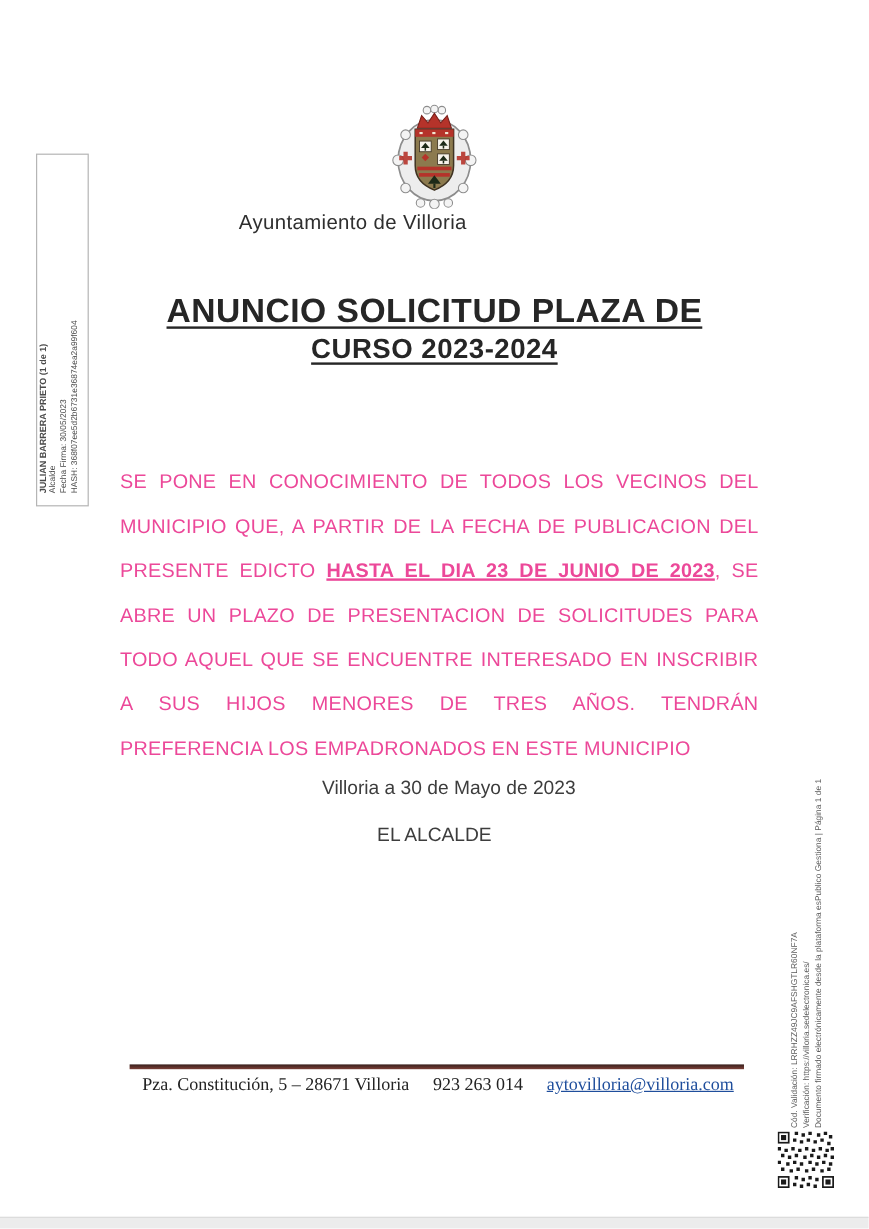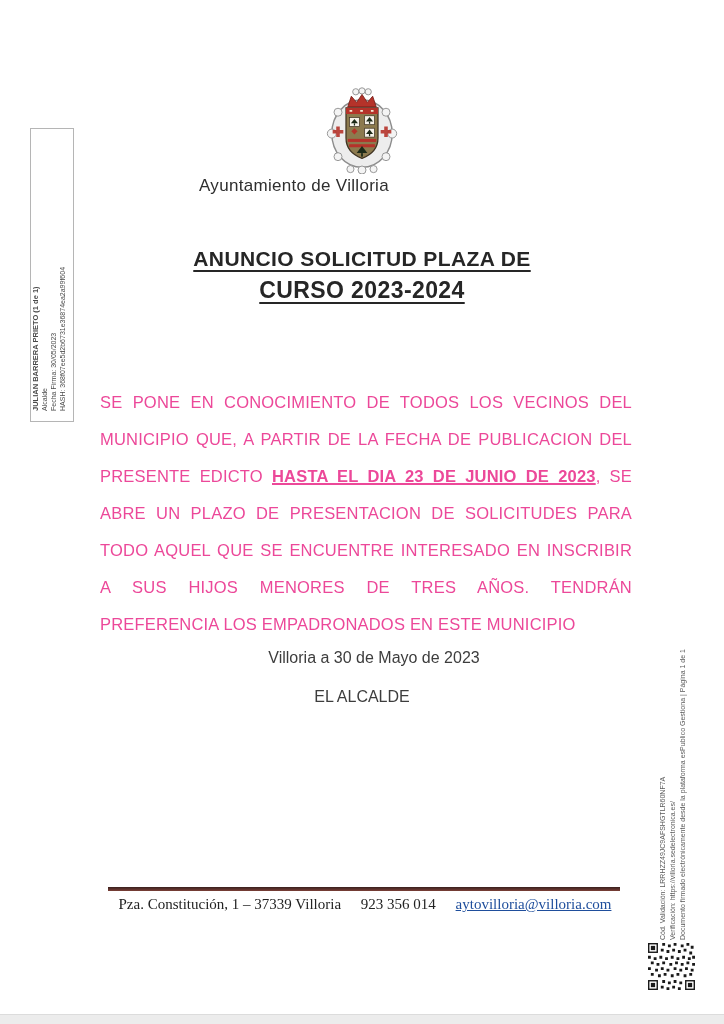--- a/index.html
+++ b/index.html
@@ -12,21 +12,21 @@
   .crest{position:absolute;left:322px;top:86px;width:80px;height:88px;}
 
   .org-name{
     position:absolute;left:0;top:176px;width:588px;text-align:center;
     font-size:17px;color:#2f2f2f;letter-spacing:.3px;
   }
 
   
   .title-block{position:absolute;left:0;top:240px;width:724px;text-align:center;color:#262626;}
   .title-line{
-    font-weight:bold;font-size:21px;line-height:37px;letter-spacing:.4px;
+    font-weight:bold;font-size:28px;line-height:37px;letter-spacing:.4px;
     text-decoration:underline;text-decoration-thickness:2px;text-underline-offset:4px;
   }
   .course-line{
     margin-top:12px;font-weight:bold;font-size:23px;letter-spacing:.4px;
     text-decoration:underline;text-decoration-thickness:2px;text-underline-offset:4px;
   }
 
   
   .body-par{
     position:absolute;left:100px;top:384px;width:532px;
@@ -138,22 +138,22 @@
     <div><span class="course-line">CURSO 2023-2024</span></div>
   </div>
 
   <div class="body-par"><span>SE PONE EN CONOCIMIENTO DE TODOS LOS VECINOS DEL MUNICIPIO QUE, A PARTIR DE LA FECHA DE PUBLICACION DEL PRESENTE EDICTO </span><span class="hl">HASTA EL DIA 23 DE JUNIO DE 2023</span><span>, SE ABRE UN PLAZO DE PRESENTACION DE SOLICITUDES PARA TODO AQUEL QUE SE ENCUENTRE INTERESADO EN INSCRIBIR A SUS HIJOS MENORES DE TRES AÑOS. TENDRÁN PREFERENCIA LOS EMPADRONADOS EN ESTE MUNICIPIO</span></div>
 
   <div class="center-line date-line">Villoria a 30 de Mayo de 2023</div>
   <div class="center-line role-line">EL ALCALDE</div>
 
   <div class="footer-rule"></div>
   <div class="footer-text">
-    <span>Pza. Constitución, 1 – 37339 Villoria</span><span class="sep"></span>
-    <span>923 356 014</span><span class="sep"></span>
+    <span>Pza. Constitución, 5 – 28671 Villoria</span><span class="sep"></span>
+    <span>923 263 014</span><span class="sep"></span>
     <a class="footer-email" href="#">aytovilloria@villoria.com</a>
   </div>
 
   <div class="left-stamp">
     <div class="left-stamp-inner">
       <div class="name">JULIAN BARRERA PRIETO (1 de 1)</div>
       <div>Alcalde</div>
       <div>Fecha Firma: 30/05/2023</div>
       <div>HASH: 368f07ee5d2b6731e36874ea2a99f604</div>
     </div>

